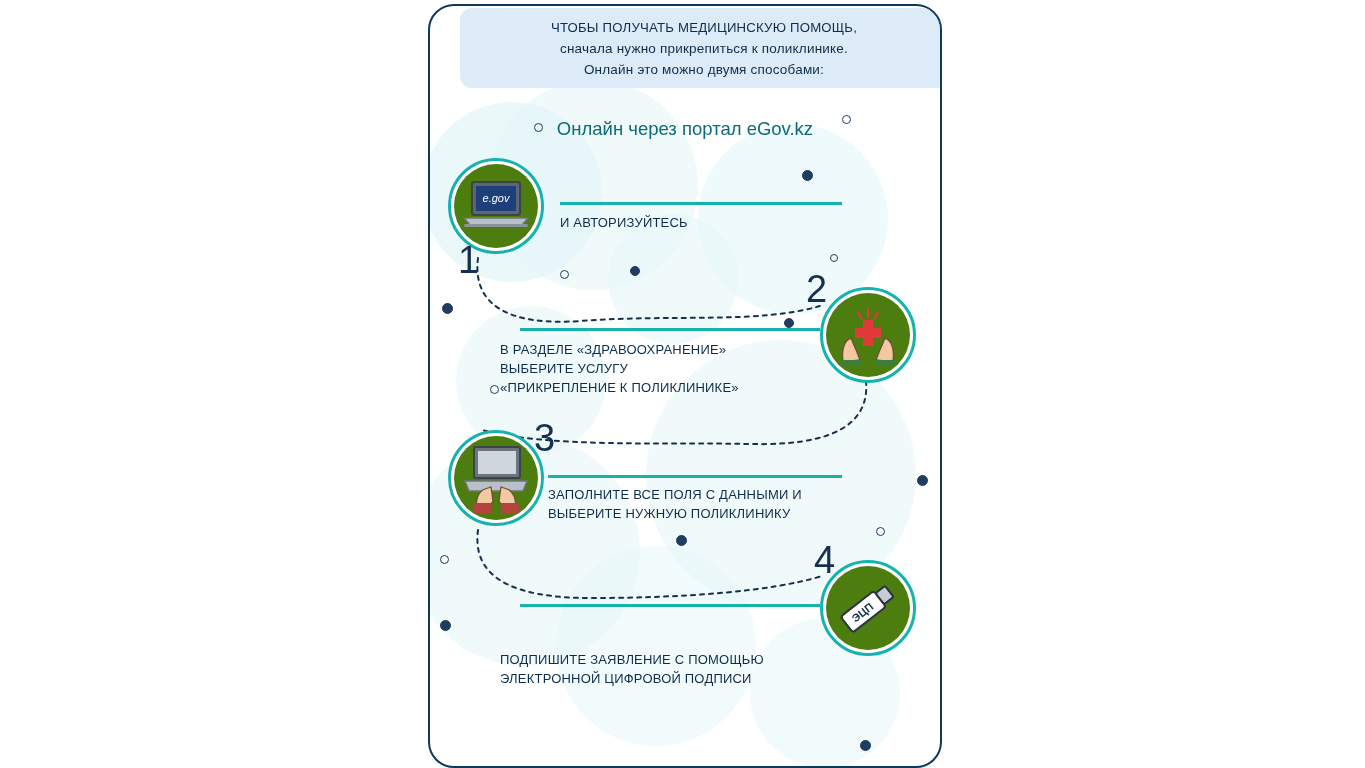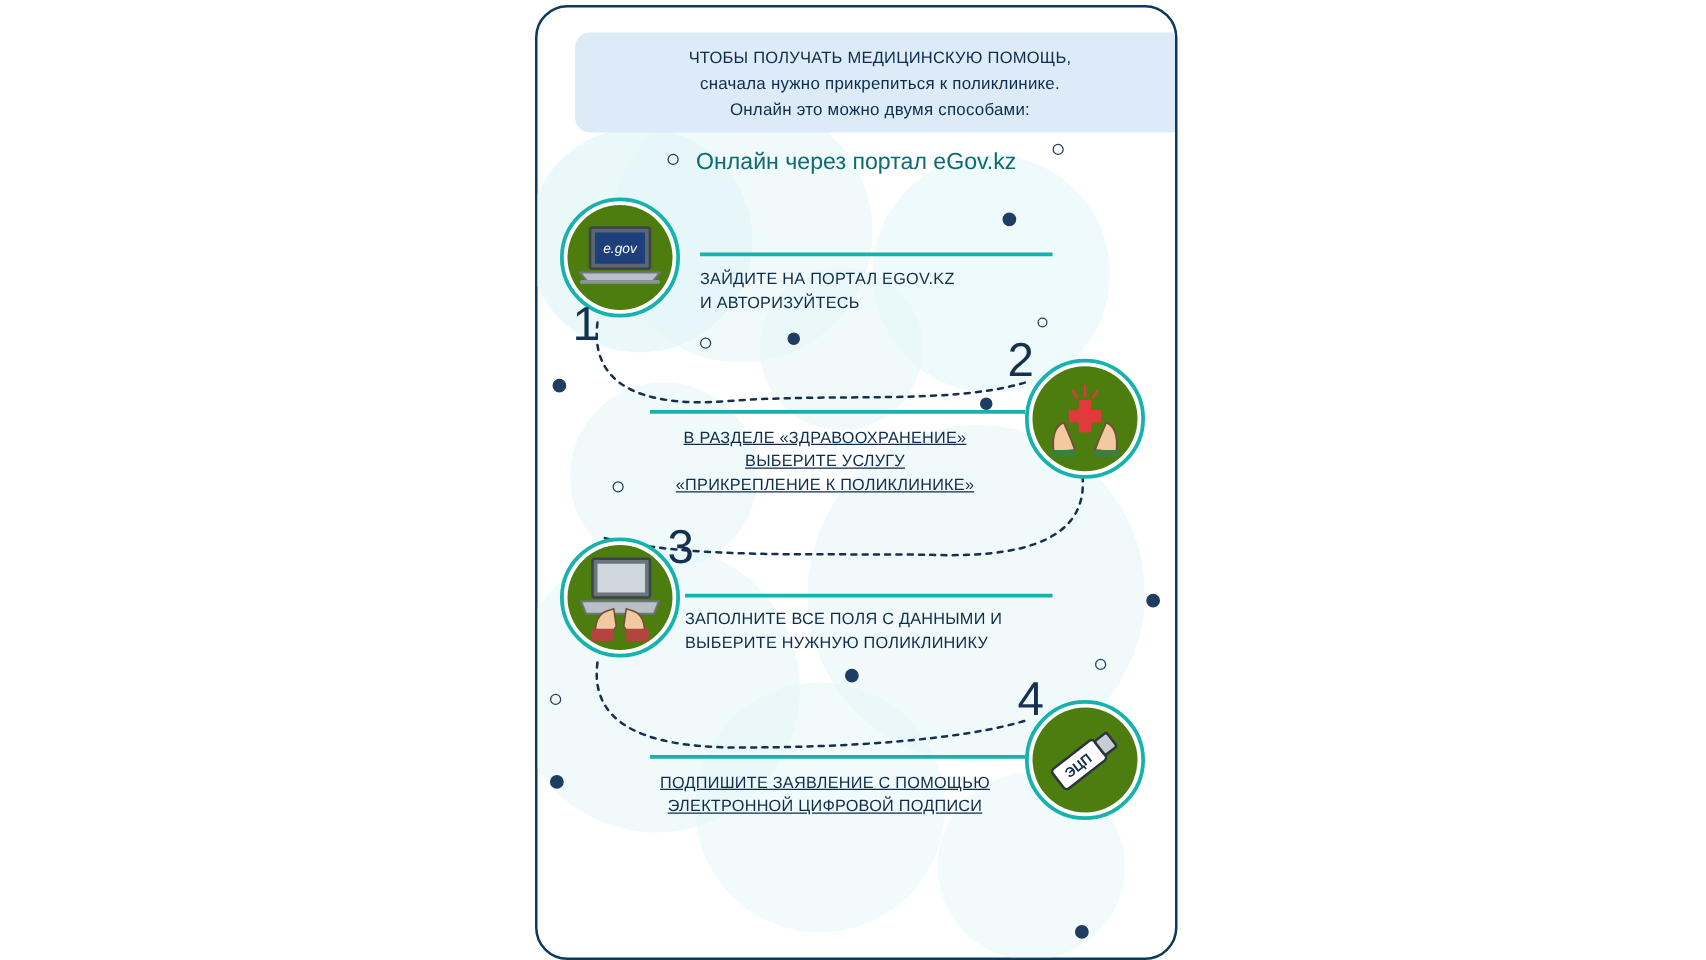--- a/index.html
+++ b/index.html
@@ -43,21 +43,21 @@
     border-radius: 50%;
     border: 1px solid #1f3c63;
     background: transparent;
   }
   .dot.filled { background: #1f3c63; }
 
   
   #banner {
     position: absolute;
     left: 30px;
-    top: 20px;
+    top: 2px;
     width: 488px;
     height: 80px;
     background: #dcebf7;
     border-radius: 12px;
   }
   #banner .line {
     text-align: center;
     color: #0e2d4d;
     font-size: 13.5px;
     line-height: 21px;
@@ -113,21 +113,21 @@
     height: 3px;
     background: #16b2ae;
   }
   .steptext {
     position: absolute;
     color: #0e2d4d;
     font-size: 13px;
     line-height: 19px;
     letter-spacing: .2px;
   }
-  .steptext.right { text-align: center; text-decoration: underline; }
+  .steptext.right { text-align: left; }
   .steptext.left { text-align: left; }
 
   
   #footer {
     position: absolute;
     left: 40px;
     top: 696px;
     width: 430px;
     text-align: center;
     color: #16304f;
@@ -189,21 +189,20 @@
           <rect x="17" y="8" width="40" height="25" fill="#1f3f7a"></rect>
           <text x="37" y="24" font-family="Liberation Sans, sans-serif" font-size="11" fill="#ffffff" text-anchor="middle" font-style="italic">e.gov</text>
           <path d="M5,40 L69,40 L63,47 L11,47 Z" fill="#b9c0c7" stroke="#6d767f" stroke-width="1.5"></path>
           <rect x="5" y="46" width="64" height="3" rx="1.5" fill="#8b949d"></rect>
         </svg>
       </div>
     </div>
     <div class="num" style="left:28px;top:235px;">1</div>
     <div class="bar" style="left:130px;top:196px;width:282px;"></div>
     <div class="steptext left" style="left:130px;top:207px;width:300px;">
-      <div>ЗАЙДИТЕ НА ПОРТАЛ EGOV.KZ</div>
       <div>И АВТОРИЗУЙТЕСЬ</div>
     </div>
 
     <div class="circle" style="left:390px;top:281px;">
       <div class="circle-inner">
         <svg width="70" height="62" viewBox="0 0 70 62">
           <line x1="35" y1="4" x2="35" y2="14" stroke="#e03a3a" stroke-width="2"></line>
           <line x1="25" y1="8" x2="29" y2="15" stroke="#e03a3a" stroke-width="2"></line>
           <line x1="45" y1="8" x2="41" y2="15" stroke="#e03a3a" stroke-width="2"></line>
           <g fill="#e03a3a">
@@ -251,20 +250,20 @@
           <g transform="rotate(-38 35 33)">
             <rect x="8" y="23" width="42" height="20" rx="3" fill="#ffffff" stroke="#2b3540" stroke-width="2"></rect>
             <rect x="50" y="26" width="12" height="14" rx="2" fill="#c8cdd3" stroke="#2b3540" stroke-width="2"></rect>
             <text x="28" y="37" font-family="Liberation Sans, sans-serif" font-size="11" fill="#14304f" text-anchor="middle" font-weight="bold">ЭЦП</text>
           </g>
         </svg>
       </div>
     </div>
     <div class="num" style="left:384px;top:535px;">4</div>
     <div class="bar" style="left:90px;top:598px;width:300px;"></div>
-    <div class="steptext right" style="left:70px;top:610px;width:320px;">
+    <div class="steptext right" style="left:70px;top:644px;width:320px;">
       <div>ПОДПИШИТЕ ЗАЯВЛЕНИЕ С ПОМОЩЬЮ</div>
       <div>ЭЛЕКТРОННОЙ ЦИФРОВОЙ ПОДПИСИ</div>
     </div>
 
 
   </div>
 </div>
 
 </body></html>

